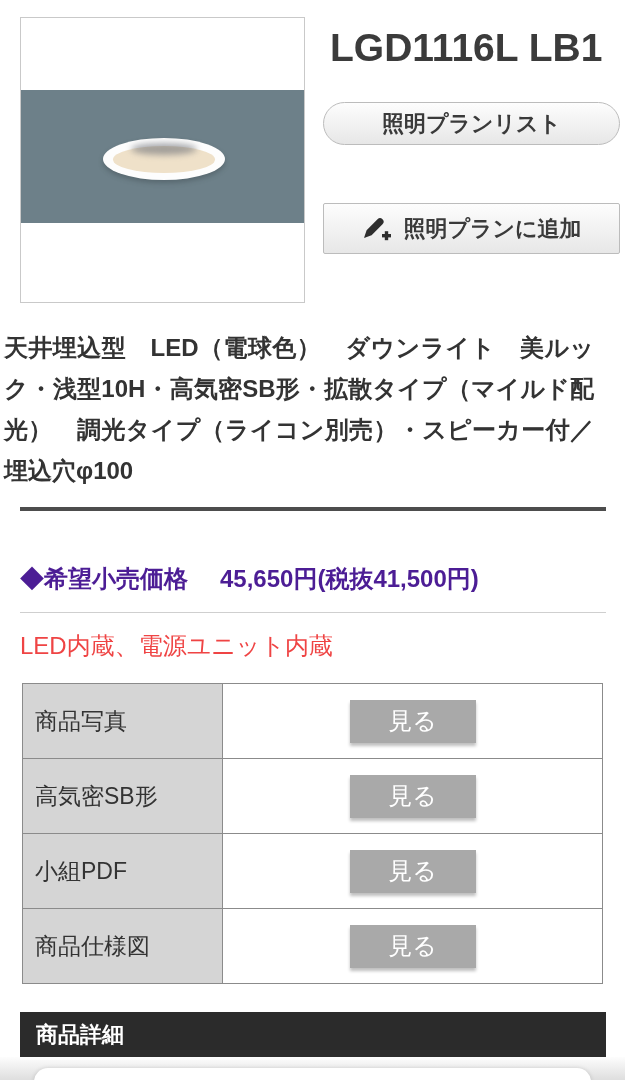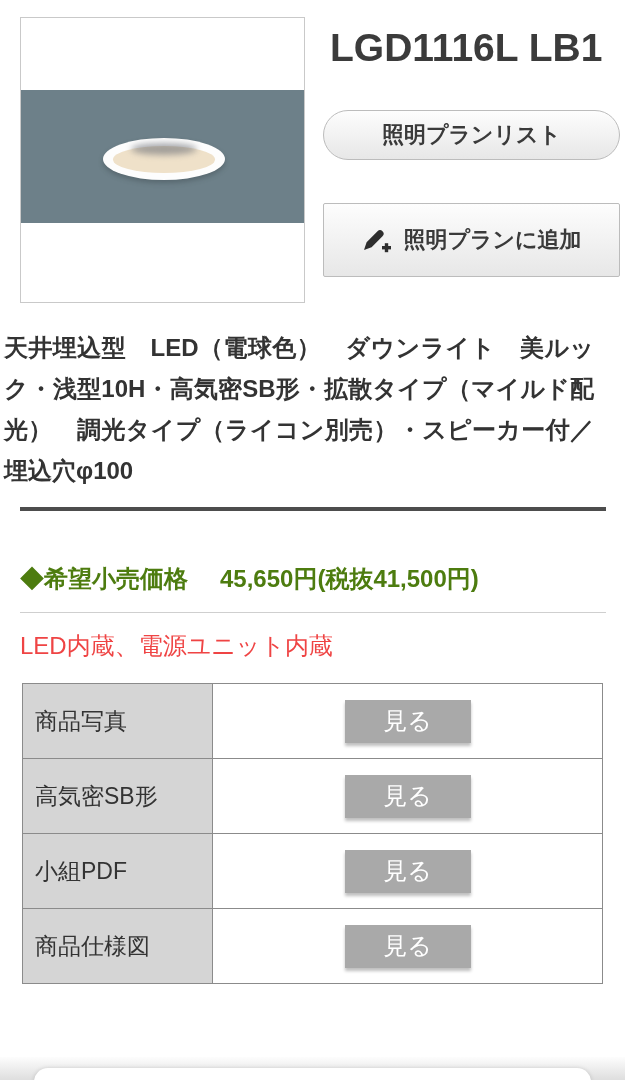--- a/index.html
+++ b/index.html
@@ -40,62 +40,62 @@
 
   
   .gray-btn {
     position:absolute; left:323px; width:297px;
     display:flex; align-items:center; justify-content:center; gap:12px;
     background:linear-gradient(#fdfdfd,#e7e7e7);
     border:1px solid #bcbcbc; border-radius:2px;
     font-family:inherit; font-size:22px; font-weight:bold; color:#3a3a3a;
     cursor:pointer;
   }
-  .btn-plan-list { top:110px; height:50px;border-radius:26px; }
-  .btn-add-plan  { top:203px; height:74px; }
+  .btn-plan-list { top:102px; height:43px;border-radius:26px; }
+  .btn-add-plan  { top:203px; height:51px; }
   .btn-icon { display:flex; align-items:center; }
 
   
   .description {
     position:absolute; left:4px; top:327px; width:590px; margin:0;
     font-size:24px; font-weight:bold; color:#333333; line-height:41px;
     text-align:justify;
   }
   .divider-dark {
     position:absolute; left:20px; top:507px; width:586px; height:4px;
     background:#4d4d4d;
   }
   .stock-note {
     position:absolute; left:20px; top:527px; margin:0;
     font-size:24px; font-weight:bold; color:#333333;
   }
   .price-line {
     position:absolute; left:20px; top:563px; margin:0;
-    font-size:24px; font-weight:bold; color:#4d7c0f; white-space:nowrap;
+    font-size:24px; font-weight:bold; color:#4c1d95; white-space:nowrap;
   }
   .price-value { margin-left:32px; }
   .divider-light {
     position:absolute; left:20px; top:612px; width:586px; height:1px;
     background:#cfcfcf;
   }
   .builtin-note {
     position:absolute; left:20px; top:630px; margin:0;
     font-size:24px; font-weight:normal; color:#ef4444;
   }
 
   
   .downloads-table {
     position:absolute; left:22px; top:683px; width:581px;
     border-collapse:collapse;
   }
   .downloads-table th, .downloads-table td { border:1px solid #8b8b8b; }
   .downloads-table th {
     width:175px; height:74px; background:#d5d5d5;
     font-size:23px; font-weight:normal; color:#333333;
-    text-align:left; padding:0 2px 0 12px;
+    text-align:left; padding:0 12px 0 12px;
   }
   .downloads-table td { background:#ffffff; text-align:center; }
   .view-btn {
     width:126px; height:43px; background:#a9a9a9; border:none;
     color:#ffffff; font-size:24px; font-family:inherit;
     box-shadow:0 3px 3px rgba(0,0,0,.25); cursor:pointer;
   }
 
   
   .details-header {
@@ -180,18 +180,19 @@
       </tr>
       <tr>
         <th>商品仕様図</th>
         <td>
           <button class="view-btn">見る</button>
         </td>
       </tr>
     </tbody>
   </table>
 
+  <div class="details-header">商品詳細</div>
 
   <div class="bottom-strip">
     <div class="bottom-card"></div>
   </div>
 
 </div>
 
 </body></html>

